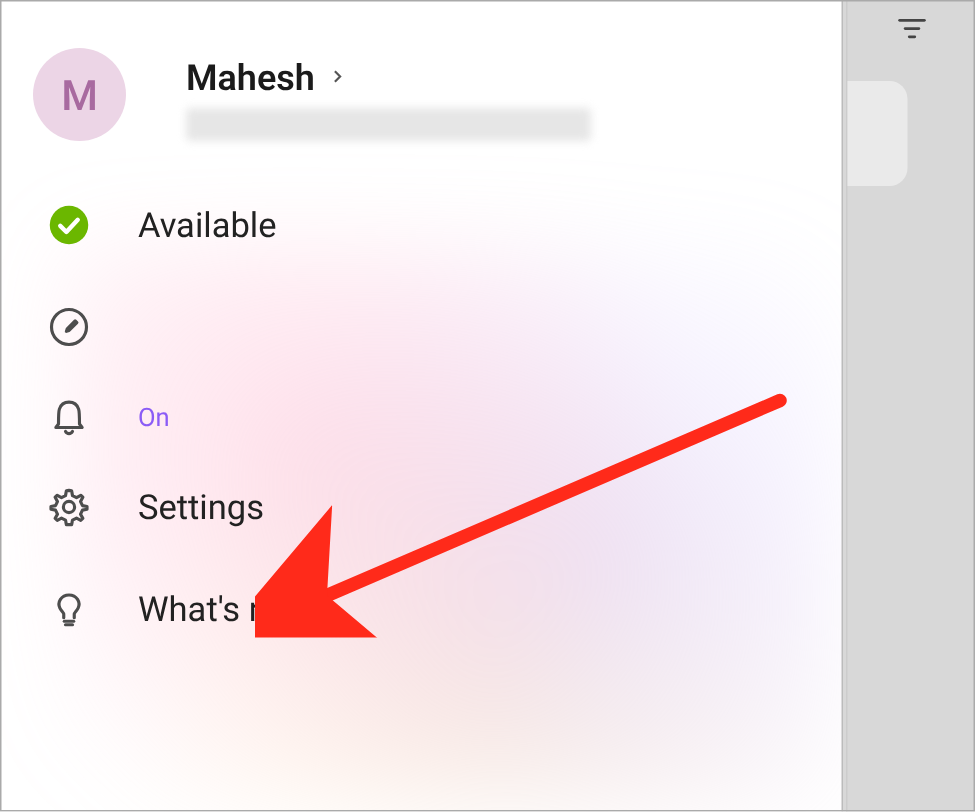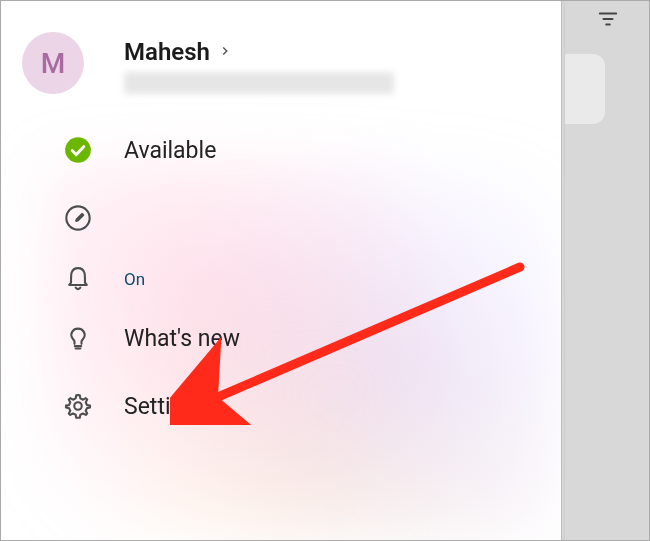--- a/index.html
+++ b/index.html
@@ -118,21 +118,20 @@
       width: 270px;
       height: 22px;
       border-radius: 3px;
       background: #e2e2e2;
       filter: blur(3px);
       opacity: 0.85;
     }
     .menu {
       position: relative;
       padding: 4px 0;
-      margin-left: 32px;
     }
     .menu-item {
       display: flex;
       align-items: center;
       padding: 18px 22px 18px 30px;
       cursor: pointer;
     }
     .menu-item.compact {
       padding-top: 10px;
       padding-bottom: 10px;
@@ -160,21 +159,21 @@
     .menu-text {
       margin-left: 30px;
     }
     .menu-label {
       font-size: 23px;
       color: #222;
       font-weight: 400;
     }
     .menu-sublabel {
       font-size: 17px;
-      color: #0c4a6e;
+      color: #8b5cf6;
       margin-top: 2px;
     }
     .annotation-arrow {
       position: absolute;
       top: 255px;
       left: 170px;
       width: 360px;
       height: 170px;
       pointer-events: none;
     }
@@ -249,39 +248,39 @@
           </svg>
       </span>
       <div class="menu-text">
         <div class="menu-sublabel">On</div>
       </div>
     </div>
 
     <div class="menu-item">
       <span class="menu-icon">
         <svg viewBox="0 0 24 24">
+            <circle cx="12" cy="12" r="3.2"></circle>
+            <path d="M12 2.5 L13.5 2.8 L14 5.5 L16.3 6.6 L18.7 5.3 L19.9 6.4 L18.6 8.9 L19.7 11.2 L22.3 11.7 L22.3 13.3 L19.7 13.8 L18.6 16.1 L19.9 18.5 L18.7 19.6 L16.3 18.4 L14 19.5 L13.5 22.1 L10.5 22.1 L10 19.5 L7.7 18.4 L5.3 19.6 L4.1 18.5 L5.4 16.1 L4.3 13.8 L1.7 13.3 L1.7 11.7 L4.3 11.2 L5.4 8.9 L4.1 6.4 L5.3 5.3 L7.7 6.6 L10 5.5 L10.5 2.8 Z"></path>
+          </svg>
+      </span>
+      <div class="menu-text">
+        <div class="menu-label">Settings</div>
+      </div>
+    </div>
+
+    <div class="menu-item">
+      <span class="menu-icon">
+        <svg viewBox="0 0 24 24">
             <path d="M9 17 L9 15 C9 14 7.5 13 6.8 11.5 C5.2 8.2 7.5 4 12 4 C16.5 4 18.8 8.2 17.2 11.5 C16.5 13 15 14 15 15 L15 17"></path>
             <line x1="9.3" y1="19" x2="14.7" y2="19"></line>
             <line x1="10" y1="21" x2="14" y2="21"></line>
           </svg>
       </span>
       <div class="menu-text">
         <div class="menu-label">What's new</div>
-      </div>
-    </div>
-
-    <div class="menu-item">
-      <span class="menu-icon">
-        <svg viewBox="0 0 24 24">
-            <circle cx="12" cy="12" r="3.2"></circle>
-            <path d="M12 2.5 L13.5 2.8 L14 5.5 L16.3 6.6 L18.7 5.3 L19.9 6.4 L18.6 8.9 L19.7 11.2 L22.3 11.7 L22.3 13.3 L19.7 13.8 L18.6 16.1 L19.9 18.5 L18.7 19.6 L16.3 18.4 L14 19.5 L13.5 22.1 L10.5 22.1 L10 19.5 L7.7 18.4 L5.3 19.6 L4.1 18.5 L5.4 16.1 L4.3 13.8 L1.7 13.3 L1.7 11.7 L4.3 11.2 L5.4 8.9 L4.1 6.4 L5.3 5.3 L7.7 6.6 L10 5.5 L10.5 2.8 Z"></path>
-          </svg>
-      </span>
-      <div class="menu-text">
-        <div class="menu-label">Settings</div>
       </div>
     </div>
 
   </div>
 
   <div class="annotation-arrow">
     <svg viewBox="0 0 360 170">
       <defs>
         <marker id="arrowhead" markerWidth="12" markerHeight="12" refX="3" refY="6" orient="auto">
           <path d="M0,0 L12,6 L0,12 L3,6 Z" fill="#ff2a1a"></path>

